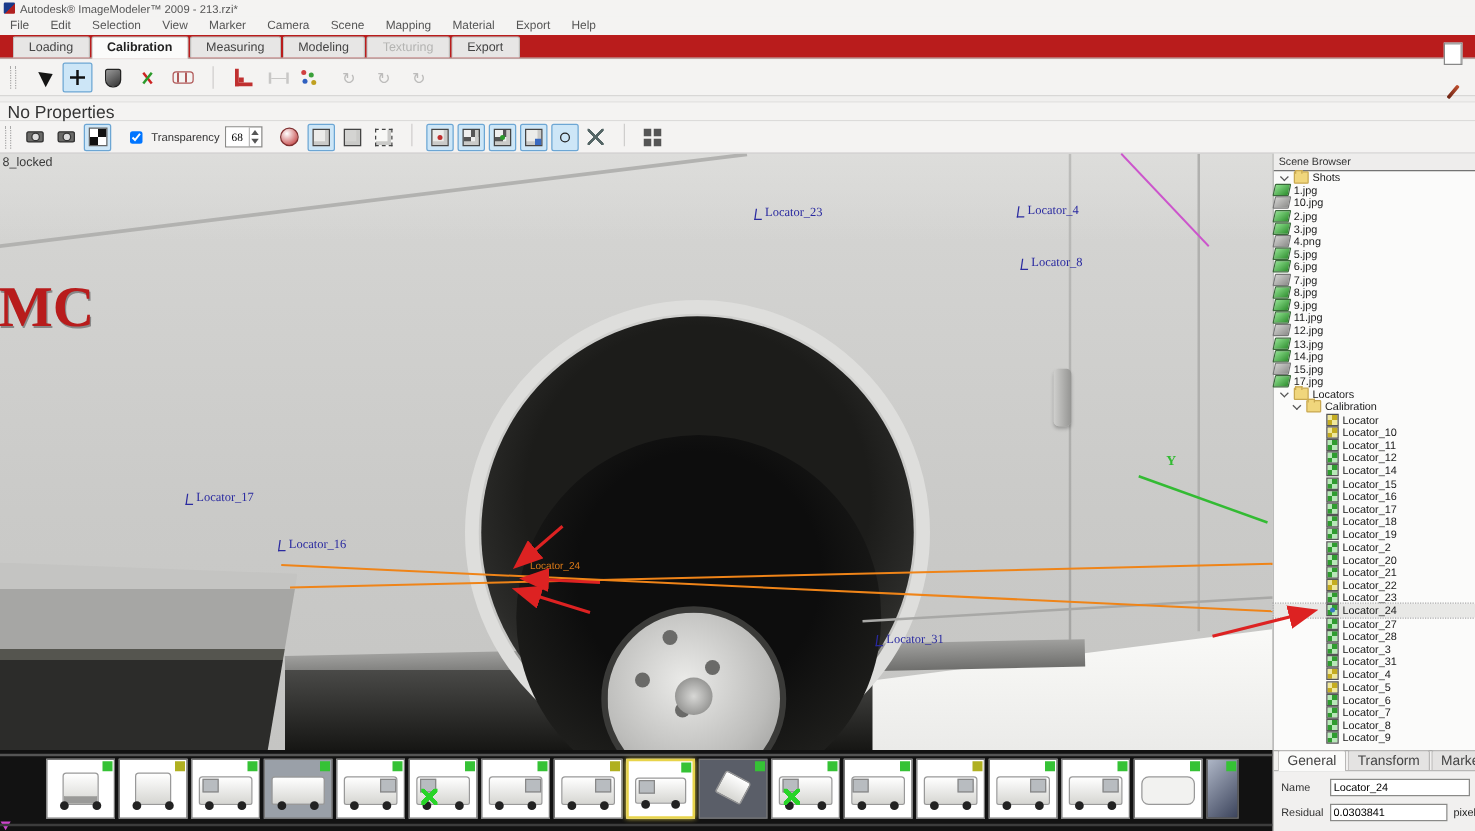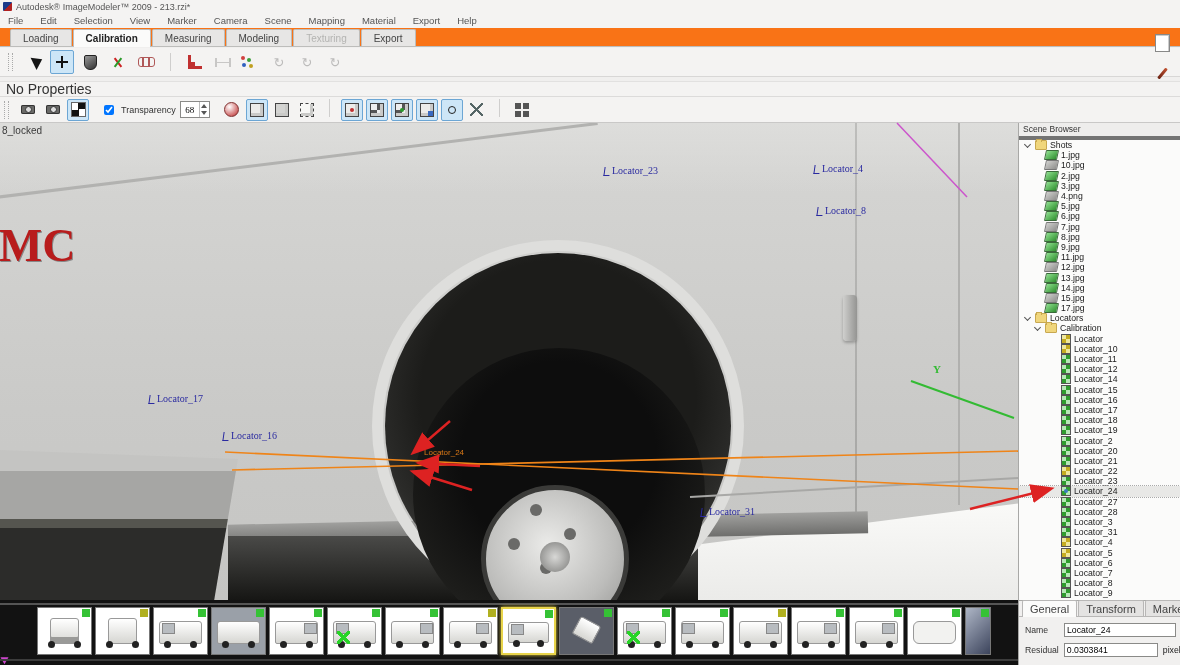--- a/index.html
+++ b/index.html
@@ -4,21 +4,21 @@
 <style>
   html,body{margin:0;padding:0}
   body{width:1180px;height:665px;position:relative;overflow:hidden;background:#f0efee;
        font-family:"Liberation Sans",sans-serif;color:#222;font-size:10px}
   
   #titlebar{position:absolute;left:0;top:0;width:1180px;height:13px;background:#f4f3f2;display:flex;align-items:center;gap:4px;padding-left:3px;box-sizing:border-box}
   #app-icon{width:9px;height:9px;background:linear-gradient(135deg,#1a3a8a 55%,#b02020 55%);border-radius:1px}
   #title-text{font-size:9px;color:#555}
   #menubar{position:absolute;left:0;top:13px;width:1180px;height:15px;display:flex;align-items:center;gap:17px;padding-left:8px;background:#f4f3f2}
   .menu-item{font-size:9.5px;color:#555;cursor:default}
-  #ribbonrow{position:absolute;left:0;top:28px;width:1180px;height:19px;background:#f97316;border-bottom:1px solid #bdbdbb;display:flex;align-items:flex-end;padding-left:10px;box-sizing:border-box}
+  #ribbonrow{position:absolute;left:0;top:28px;width:1180px;height:19px;background:#b91c1c;border-bottom:1px solid #bdbdbb;display:flex;align-items:flex-end;padding-left:10px;box-sizing:border-box}
   .rtab{font-size:10px;padding:3px 12px 2px;border:1px solid #bdbdbb;border-bottom:none;background:#e7e6e5;color:#444;margin-right:1px;border-radius:2px 2px 0 0}
   .rtab.t-active{background:#fbfbfa;font-weight:bold;color:#222;position:relative;top:1px;padding-bottom:3px}
   .rtab.t-disabled{color:#b4b4b2}
   #maintoolbar{position:absolute;left:0;top:48px;width:1180px;height:29px;background:#f4f3f2;border-bottom:1px solid #d8d7d6;display:flex;align-items:center;gap:4px;padding-left:8px;box-sizing:border-box}
   .grip{width:3px;height:18px;border-left:1px dotted #aaa;border-right:1px dotted #aaa;margin-right:5px}
   .tool{width:22px;height:22px;display:flex;align-items:center;justify-content:center;position:relative;border:1px solid transparent;border-radius:2px}
   .tool.s-active{background:#cde6f7;border-color:#6ca6d4}
   .tool.s-disabled{opacity:.35;filter:grayscale(1)}
   .tb-divider{width:1px;height:18px;background:#cfcecd;margin:0 8px}
   
@@ -83,28 +83,28 @@
   .hub{position:absolute;left:481px;top:362px;width:148px;height:148px;border-radius:50%;border:5px solid #3a3a38;box-sizing:border-box;background:radial-gradient(circle at 45% 40%,#ebebe9,#bcbcba 60%,#8f8f8d)}
   .hub::before{content:"";position:absolute;left:44px;top:14px;width:12px;height:12px;border-radius:50%;background:#6a6a68;box-shadow:34px 24px 0 #6a6a68,-22px 34px 0 #6a6a68,10px 58px 0 #6a6a68}
   .hub::after{content:"";position:absolute;left:54px;top:52px;width:30px;height:30px;border-radius:50%;background:radial-gradient(#d8d8d6,#7c7c7a)}
   .vp-camname{position:absolute;left:2px;top:2px;font-size:10px;color:#3a3a3a}
   .vp-loc{position:absolute;display:flex;align-items:flex-start;gap:2px;font-family:"Liberation Serif",serif;font-size:10px;color:var(--locator-label-blue)}
   .vp-mark{width:5px;height:8px;border-left:1.5px solid var(--locator-label-blue);border-bottom:1.5px solid var(--locator-label-blue);transform:skewX(-8deg);margin-top:2px}
   .axis-label{position:absolute;left:933px;top:240px;font-family:"Liberation Serif",serif;font-size:11px;font-weight:bold;color:var(--axis-green)}
   .inline-orange{position:absolute;left:424px;top:325px;font-size:8px;color:var(--epipolar-orange);opacity:.9}
   
   #scenebrowser{position:absolute;left:1018px;top:123px;width:162px;height:477px;background:#fbfbfa;border-left:1px solid #a8a8a6;box-sizing:border-box}
-  #sb-header{height:12px;background:#eeedec;border-bottom:4px solid #737373;font-size:8.5px;color:#333;padding:1px 0 0 4px}
+  #sb-header{height:12px;background:#eeedec;border-bottom:1px solid #737373;font-size:8.5px;color:#333;padding:1px 0 0 4px}
   #tree{position:relative}
   .trow{height:10.2px;line-height:10px;display:flex;align-items:center;gap:3px;font-size:8.7px;white-space:nowrap}
   .trow .tlabel{color:#1a1a1a}
   .chev{width:4px;height:4px;border-right:1.2px solid #555;border-bottom:1.2px solid #555;transform:rotate(45deg);margin:-2px 2px 0 0}
   .folder{width:10px;height:8px;background:#f0d67c;border:1px solid #c8a850;border-radius:1px;position:relative}
   .folder::before{content:"";position:absolute;left:0;top:-2px;width:4px;height:2px;background:#f0d67c;border:1px solid #c8a850;border-bottom:none}
-  .ind1{padding-left:6px}.ind2{padding-left:26px}.ind2f{padding-left:16px}.ind3{padding-left:42px}
+  .ind1{padding-left:6px}.ind2{}.ind2f{padding-left:16px}.ind3{padding-left:42px}
   .shot-ic{width:11px;height:8px;transform:skewX(-12deg);border:1px solid #3a6a3a;border-radius:1px}
   .shot-ic.ic-green{background:linear-gradient(135deg,#8ee08e,#2f8f2f)}
   .shot-ic.ic-gray{background:linear-gradient(135deg,#d0d0ce,#8e8e8c);border-color:#777}
   .loc-ic{width:8px;height:8px;border:1px solid #555;position:relative}
   .loc-ic.c-green{background:conic-gradient(#2f9c2f 0 25%,#b8e8b8 0 50%,#2f9c2f 0 75%,#b8e8b8 0)}
   .loc-ic.c-yellow{background:conic-gradient(#c4ac20 0 25%,#f0e89c 0 50%,#c4ac20 0 75%,#f0e89c 0)}
   .loc-ic.c-sel::after{content:"";position:absolute;left:2px;top:2px;width:4px;height:4px;border-radius:50%;background:#3a7ac0}
   .trow.selrow{background:#e8e8e6;outline:1px dotted #aaa}
   
   #inspector{position:absolute;left:1018px;top:600px;width:162px;height:65px;background:#f1f0ef;border-left:1px solid #a8a8a6;border-top:1px solid #a8a8a6;box-sizing:border-box}

